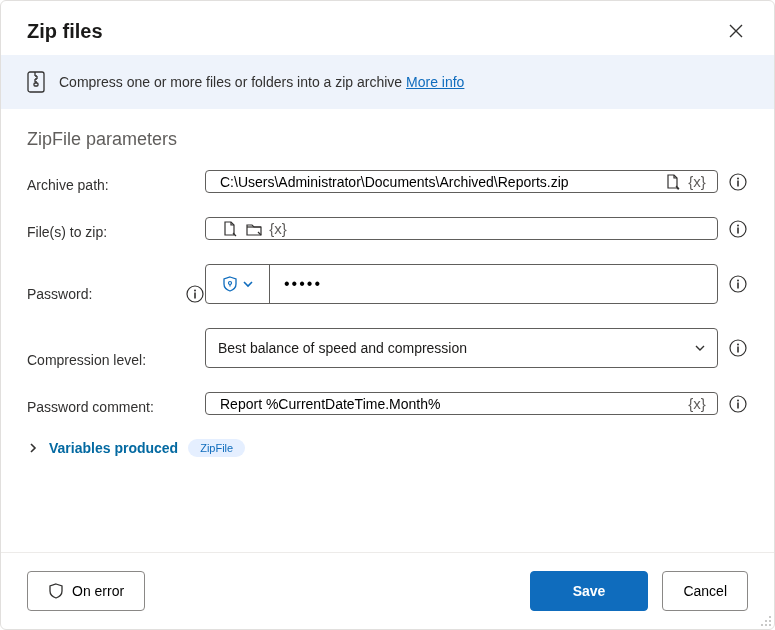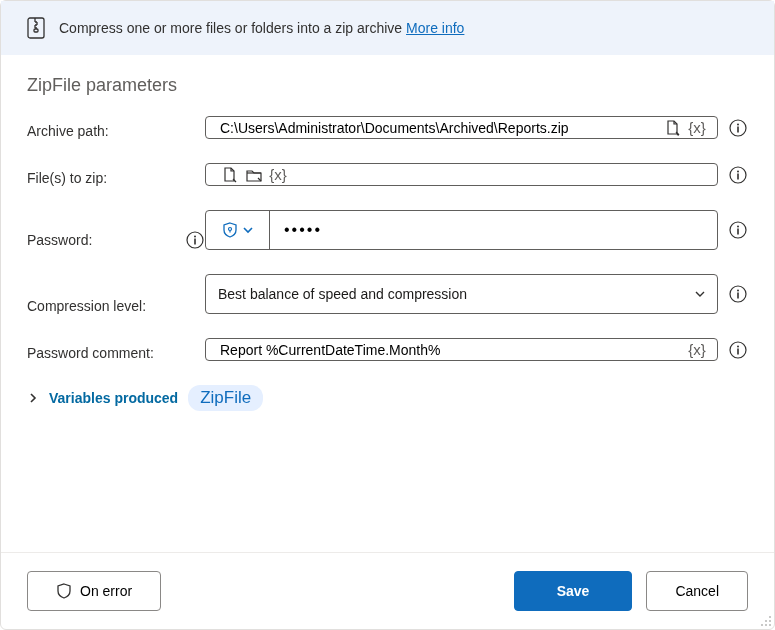--- a/index.html
+++ b/index.html
@@ -22,34 +22,42 @@
   .icon-btn { width: 24px; height: 24px; background:none; border:none; padding:0; display:flex; align-items:center; justify-content:center; cursor:pointer; }
   .info-btn { width:20px; height:20px; display:flex; align-items:center; justify-content:center; background:none; border:none; cursor:pointer; padding:0; }
   .select { flex:1; border:1px solid #605e5c; border-radius:4px; height:40px; padding:0 10px 0 12px; display:flex; align-items:center; justify-content:space-between; cursor:pointer; }
   .pw-field { flex:1; border:1px solid #605e5c; border-radius:4px; height:40px; display:flex; align-items:center; }
   .pw-mode { width:64px; height:100%; border-right:1px solid #605e5c; display:flex; align-items:center; justify-content:center; gap:4px; cursor:pointer; }
   .pw-input { flex:1; padding:0 12px; display:flex; align-items:center; }
   .pw-input input { border:none; outline:none; flex:1; font-family:inherit; background:transparent; letter-spacing:2px; font-size:16px; }
   .var-row { display:flex; align-items:center; gap:10px; margin-top:4px; }
   .chevron-r { width:12px; height:12px; display:inline-flex; }
   .var-label { font-weight:600; color:#0369a1; }
-  .chip { background:#e5efff; color:#0f6cbd; border-radius:12px; padding:3px 12px; font-size:17px; cursor:pointer; }
+  .chip { background:#e5efff; color:#0f6cbd; border-radius:12px; padding:3px 12px; font-size:11px; cursor:pointer; }
   .footer { border-top:1px solid #edebe9; padding:18px 26px; display:flex; align-items:center; justify-content:space-between; }
-  .btn { height:40px; border-radius:4px; padding:0 28px; font-size:14px; font-family:inherit; cursor:pointer; display:flex; align-items:center; gap:8px; }
+  .btn { height:40px; border-radius:4px; padding:0 20px; font-size:14px; font-family:inherit; cursor:pointer; display:flex; align-items:center; gap:8px; }
   .btn-secondary { background:#fff; border:1px solid #8a8886; }
   .btn-primary { background:#0f6cbd; border:1px solid #0f6cbd; color:#fff; font-weight:600; padding:0 42px; }
   .footer-right { display:flex; gap:14px; }
   .resize-grip { position:absolute; right:2px; bottom:2px; width:14px; height:14px; opacity:.45; }
   .tokens { font-family:inherit; color:#605e5c; font-size:15px; }
 </style>
 </head>
 <body>
 
 <div class="dialog">
 
+  <div class="titlebar">
+    <h1>Zip files</h1>
+    <button class="close-btn">
+      <svg width="14" height="14" viewBox="0 0 14 14">
+          <path d="M1 1 L13 13 M13 1 L1 13" stroke="#323130" stroke-width="1.4" fill="none"></path>
+        </svg>
+    </button>
+  </div>
 
   <div class="banner">
     <svg class="zip-svg" viewBox="0 0 18 22">
         <rect x="1" y="1" width="16" height="20" rx="2" fill="none" stroke="#323130" stroke-width="1.3"></rect>
         <path d="M8 1 v4 M8 5 h2 M10 5 v3 M10 8 h-2 M8 8 v3 M8 11 h2" stroke="#323130" stroke-width="1.3" fill="none"></path>
         <rect x="7" y="12" width="4" height="3" rx="1" fill="none" stroke="#323130" stroke-width="1.3"></rect>
       </svg>
     <span class="banner-text">
       <span>Compress one or more files or folders into a zip archive </span><a>More info</a>
     </span>

